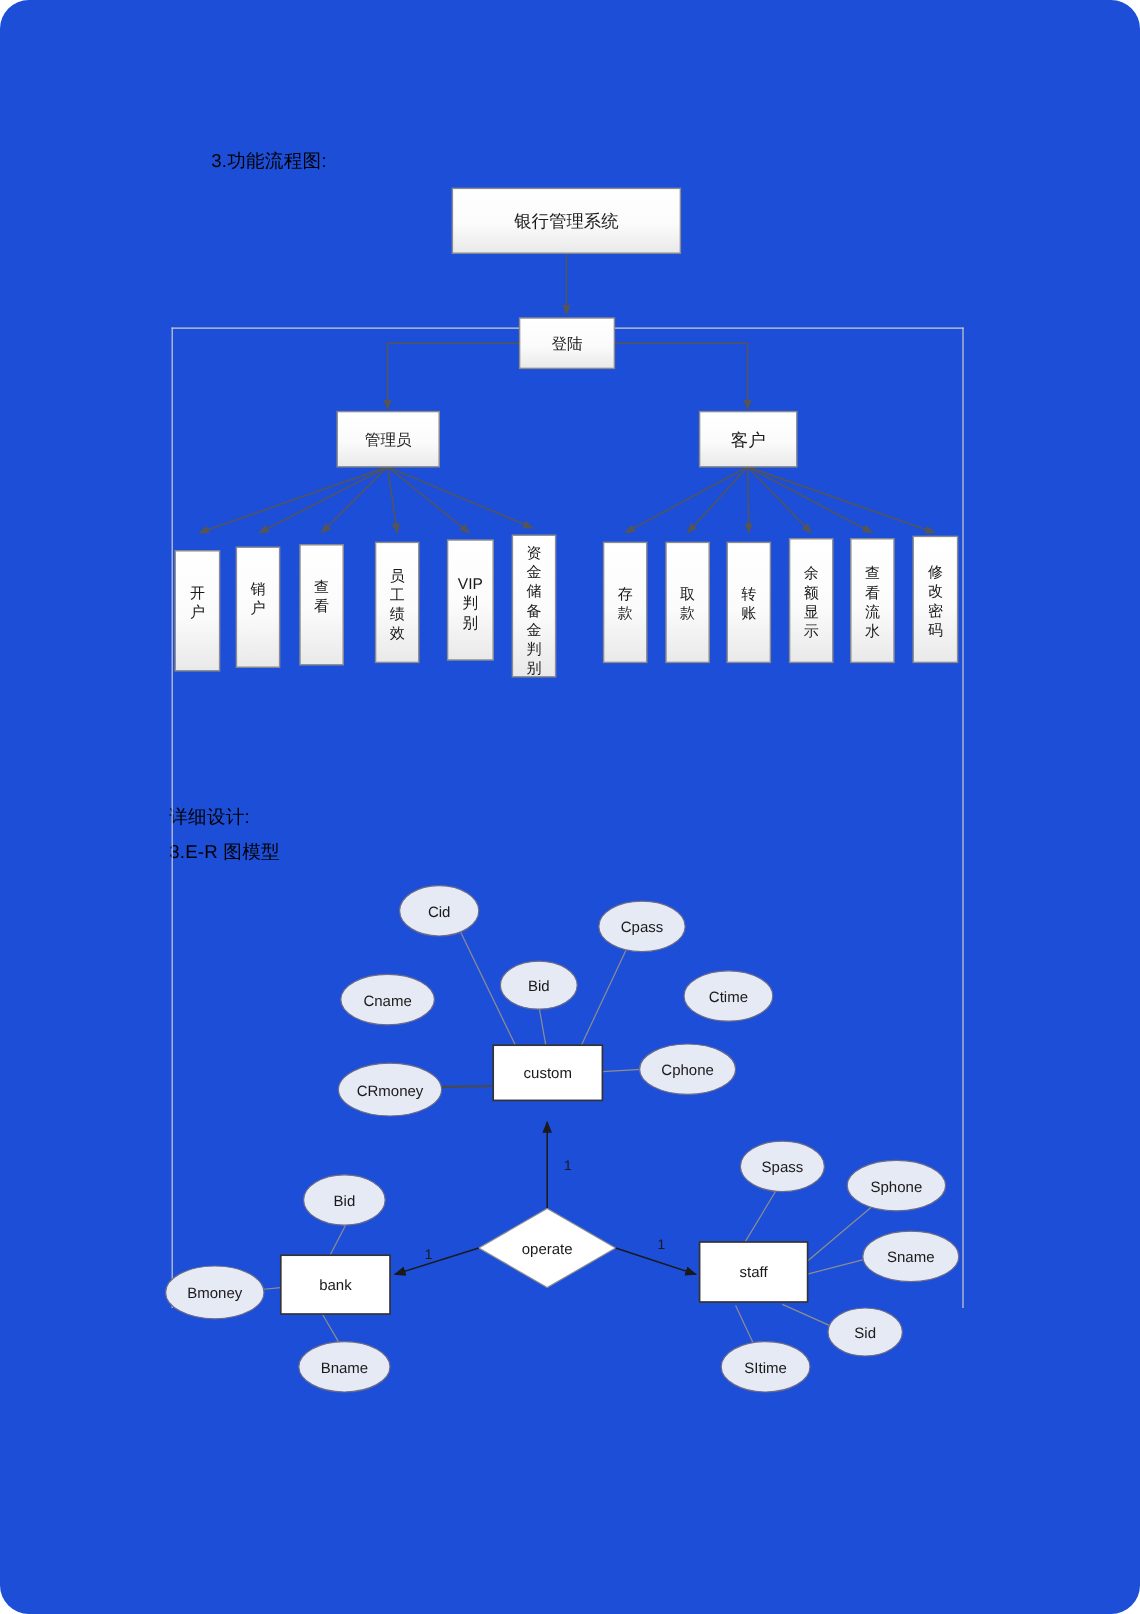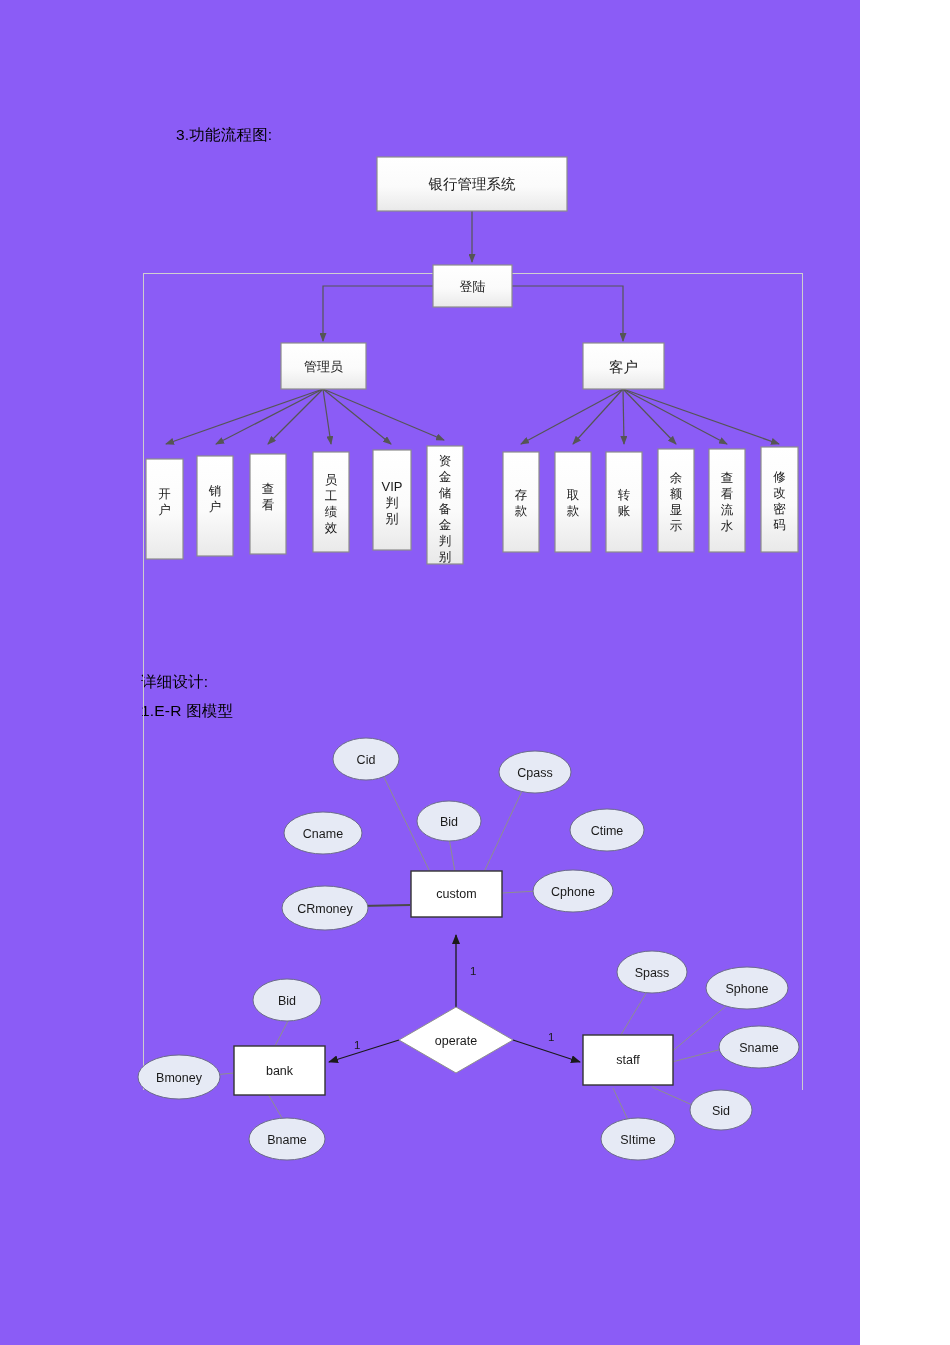--- a/index.html
+++ b/index.html
@@ -11,22 +11,23 @@
     width: 950px;
     height: 1345px;
     position: relative;
     font-family: "Liberation Sans", "DejaVu Sans", sans-serif;
     color: #000000;
     overflow: hidden;
   }
   .page {
     position: absolute;
     left: 0; top: 0;
-    width: 860px; height: 1345px;
-    background: #8b5cf6;
+    width: 950px; height: 1345px;
+    background: #1d4ed8;
+    border-radius: 24px;
   }
   .heading {
     position: absolute;
     font-size: 15.5px;
     line-height: 1.45;
     color: #000;
     white-space: pre;
     letter-spacing: 0.2px;
   }
   #heading-flow { left: 176px; top: 124px; }
@@ -74,21 +75,21 @@
 </style>
 </head>
 <body>
 
 <div class="page">
 
   <div class="heading" id="heading-flow">3.功能流程图:</div>
 
   <div class="heading" id="heading-detail">详细设计:</div>
 
-  <div class="heading" id="heading-er">1.E-R 图模型</div>
+  <div class="heading" id="heading-er">3.E-R 图模型</div>
 
   <svg class="diagram-layer" viewBox="0 0 950 1345" width="950" height="1345">
     <defs>
       <linearGradient id="boxgrad" x1="0" y1="0" x2="0" y2="1">
         <stop offset="0%" stop-color="#ffffff"></stop>
         <stop offset="55%" stop-color="#fbfbfb"></stop>
         <stop offset="100%" stop-color="#e9e9e9"></stop>
       </linearGradient>
       <marker id="arrowhead" markerWidth="9" markerHeight="7" refX="8" refY="3.5" orient="auto" markerUnits="userSpaceOnUse">
         <path d="M0,0 L9,3.5 L0,7 z" fill="#555555"></path>

